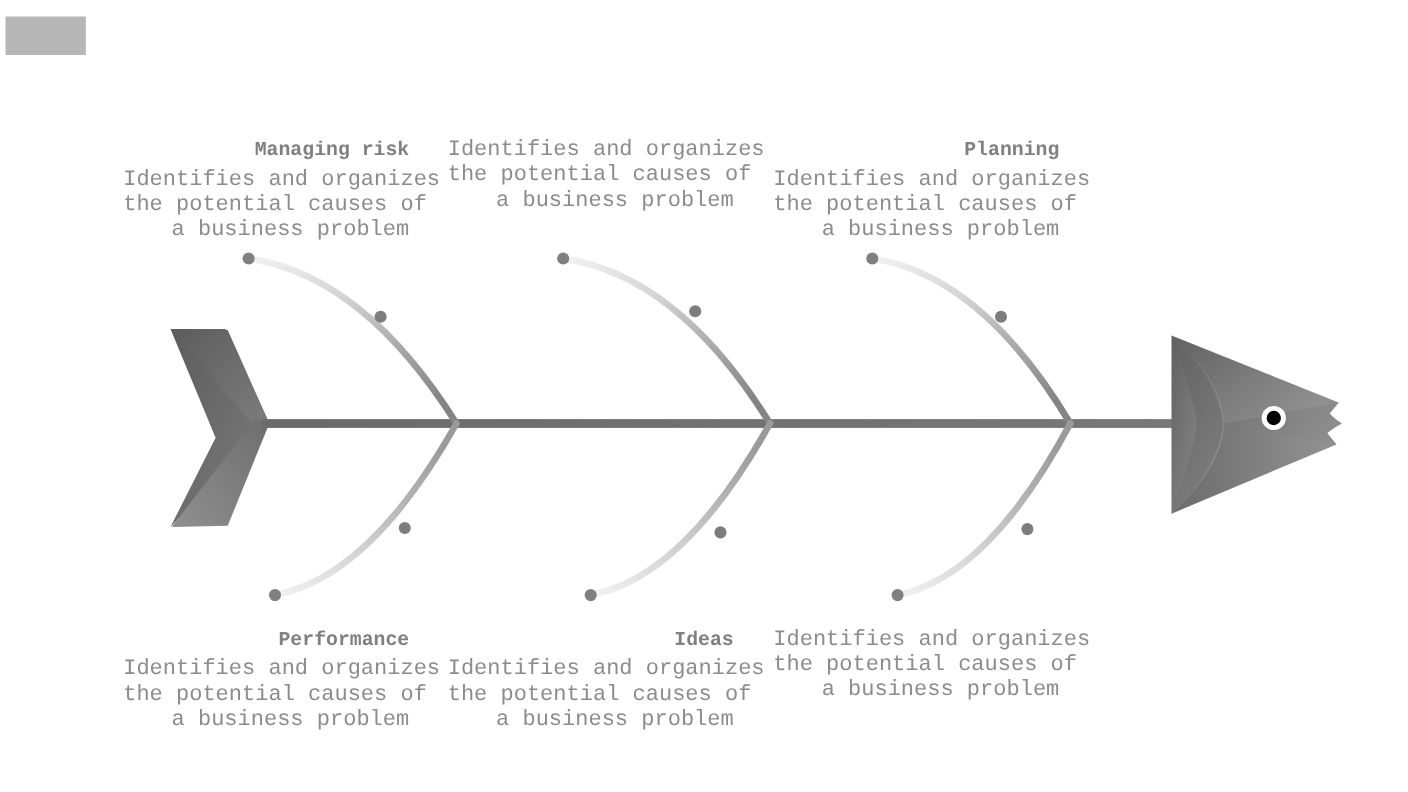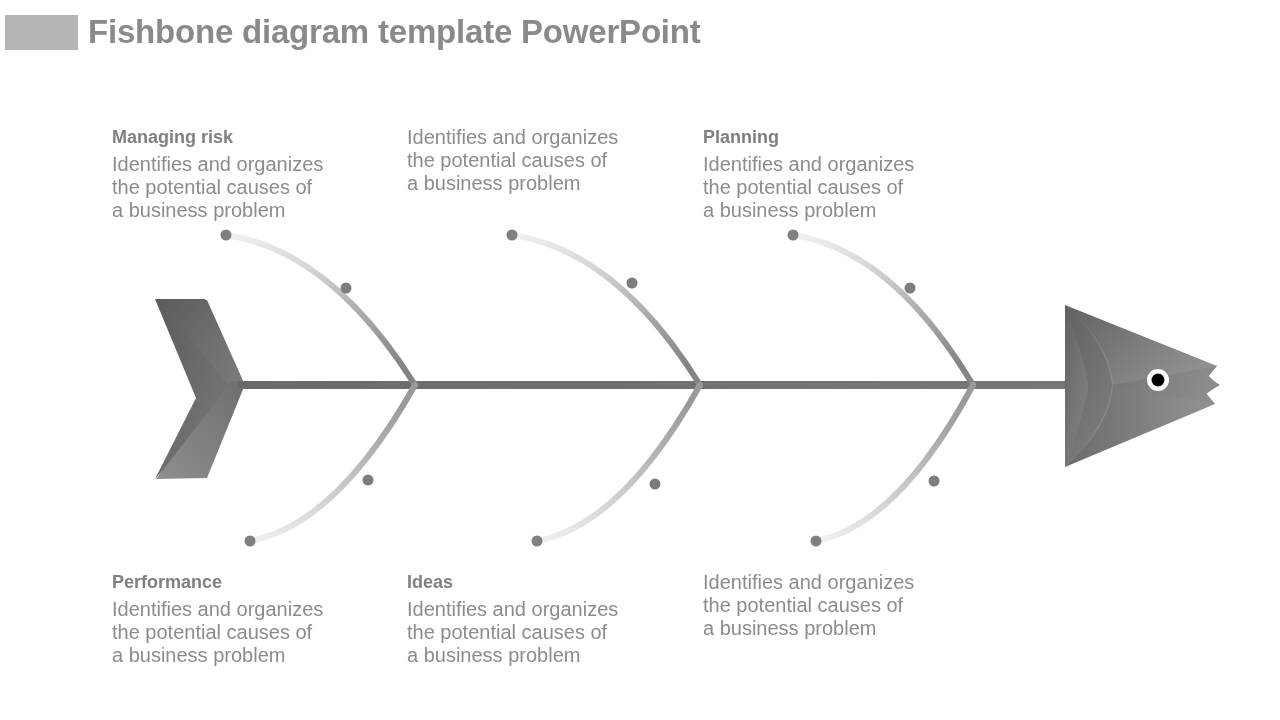--- a/index.html
+++ b/index.html
@@ -59,21 +59,22 @@
     top: 0;
     width: 1280px;
     height: 720px;
     display: block;
   }
 
   
   .branch-label {
     position: absolute;
     width: 260px;
-    text-align: left;
+    text-align: right;
+    font-family: Liberation Mono, monospace;
   }
   .branch-label .branch-title {
     font-size: 18px;
     font-weight: bold;
     color: #808080;
     line-height: 23px;
     margin: 0 0 4px 0;
     white-space: nowrap;
   }
   .branch-label .branch-desc {
@@ -94,21 +95,20 @@
   
   #label-bottom-0 { left: 112px; top: 571px; }
   #label-bottom-1 { left: 407px; top: 571px; }
   #label-bottom-2 { left: 703px; top: 571px; }
 </style>
 </head>
 <body>
 
 <div id="header">
   <div id="title-accent"></div>
-  <div id="page-title">Fishbone diagram template PowerPoint</div>
 </div>
 
 <div id="diagram">
 
   <svg id="fish-svg" viewBox="0 0 1280 720">
     <defs>
 
       <linearGradient id="tailGradTop" x1="0" y1="0" x2="1" y2="1">
         <stop offset="0%" stop-color="#5c5c5c"></stop>
         <stop offset="100%" stop-color="#7d7d7d"></stop>

